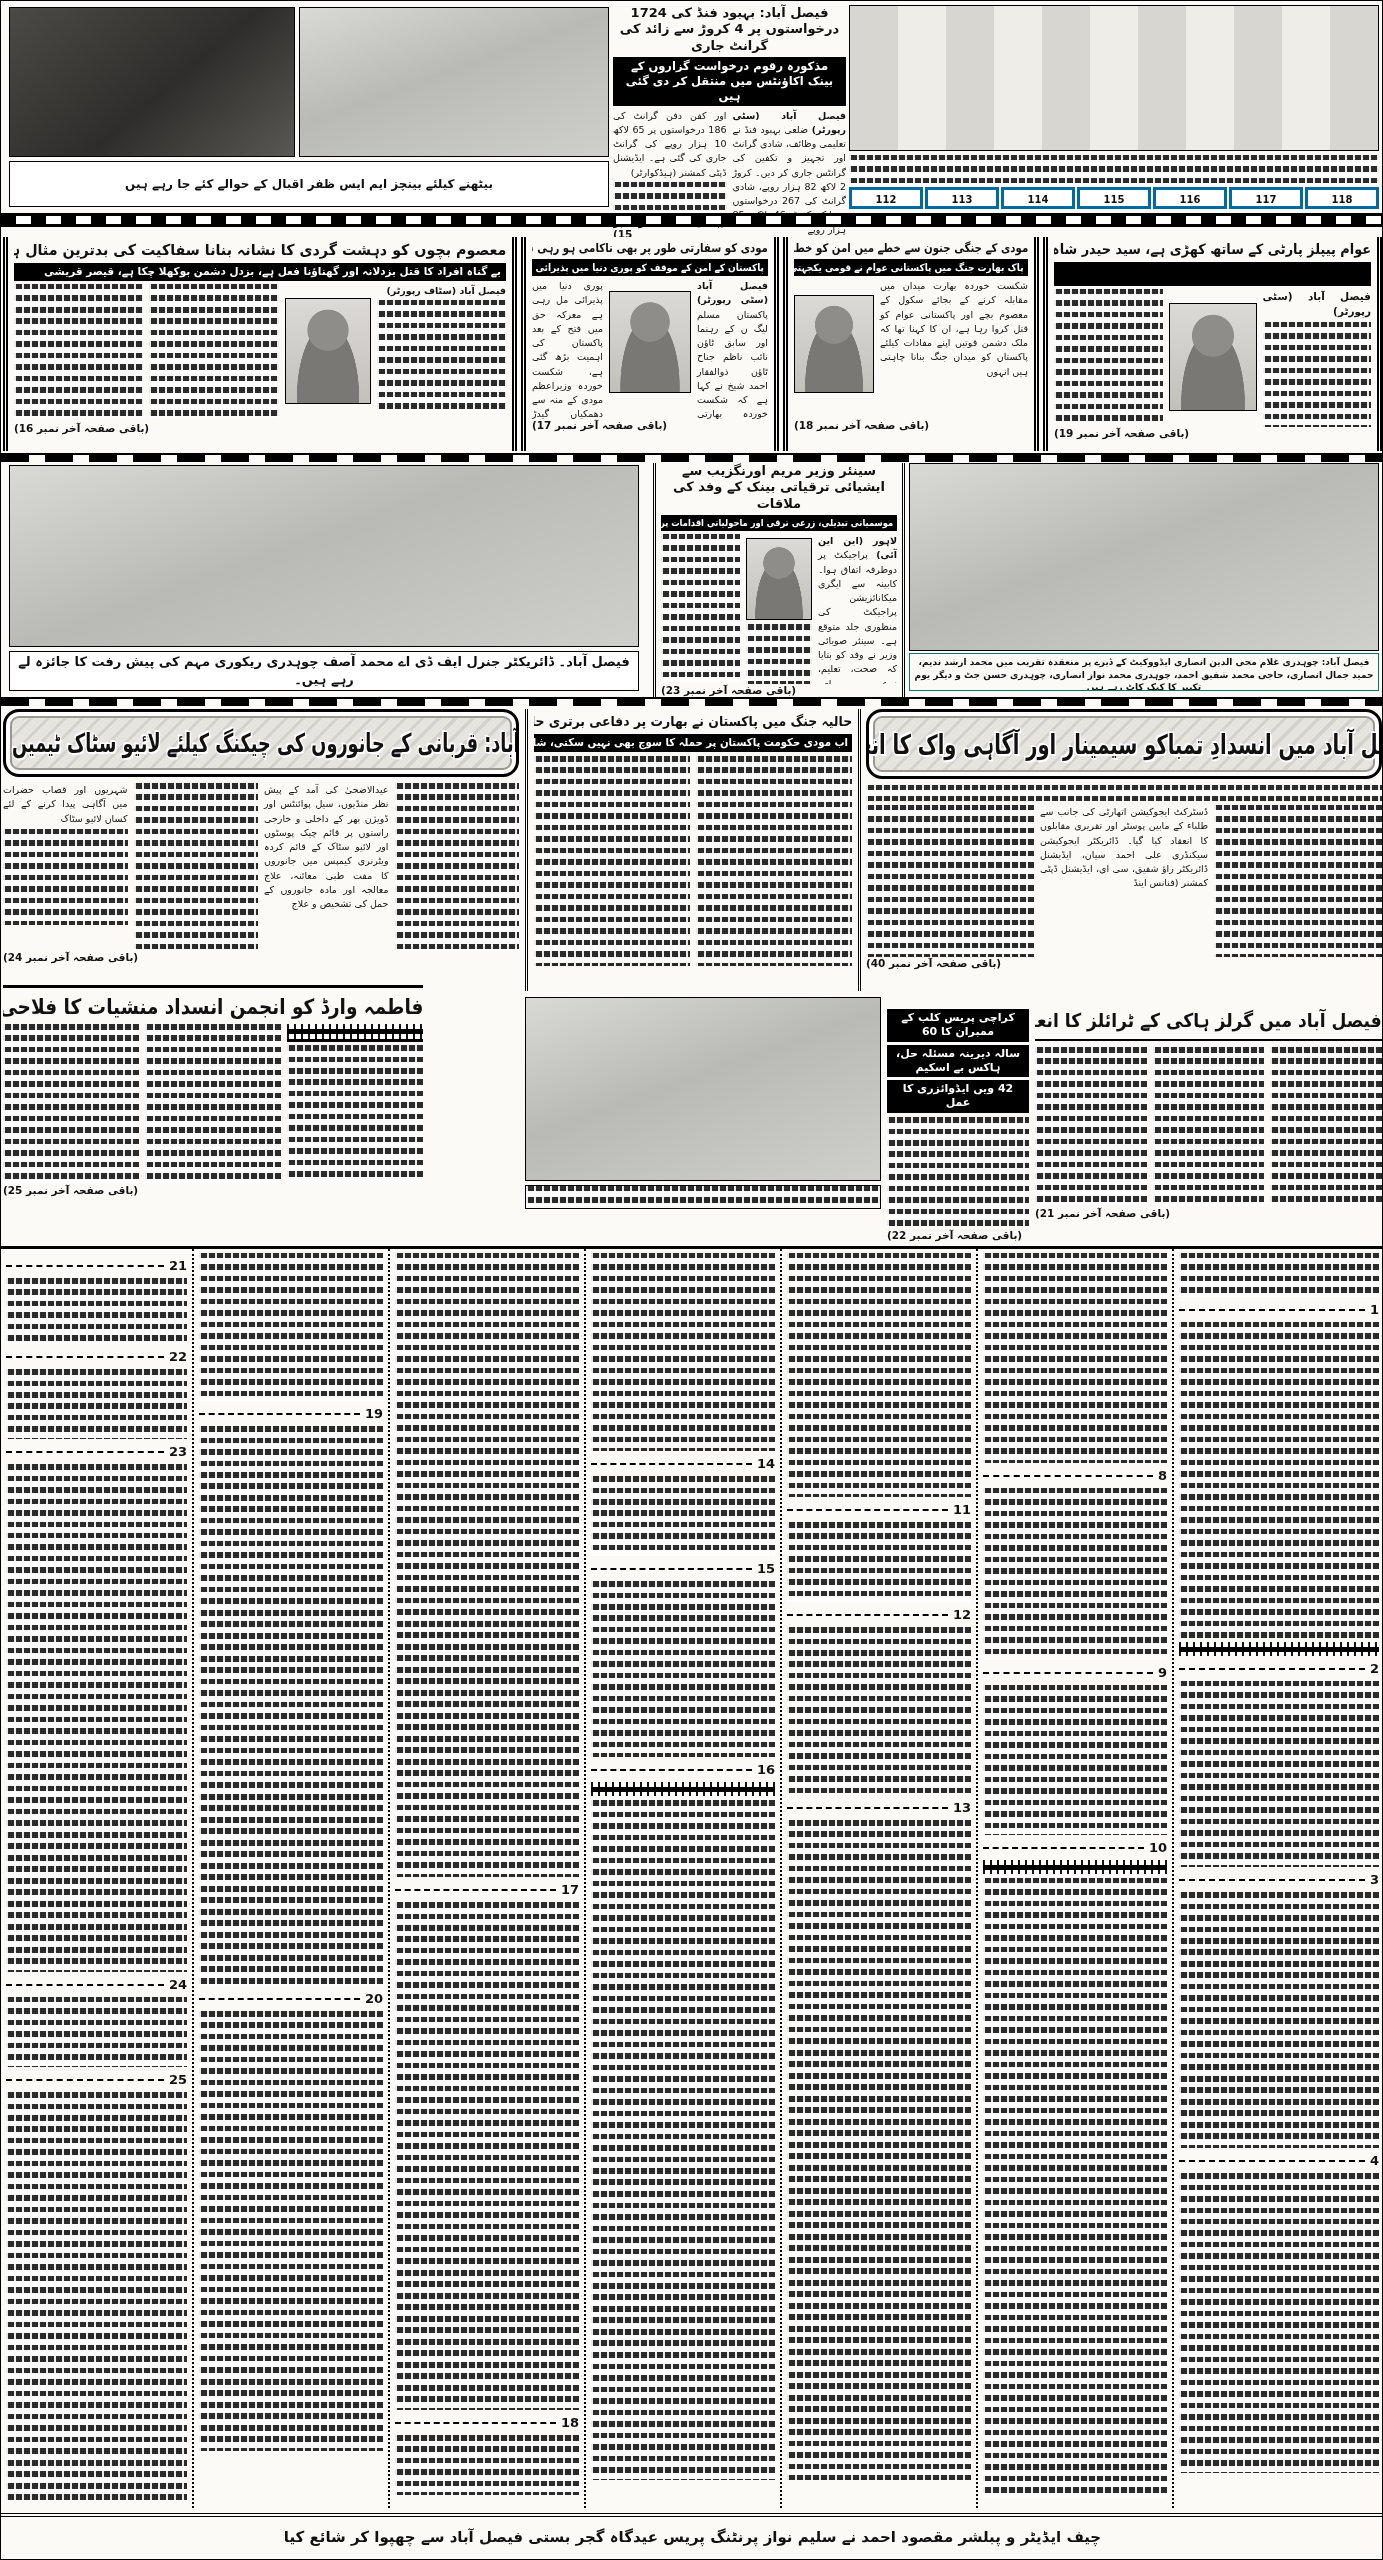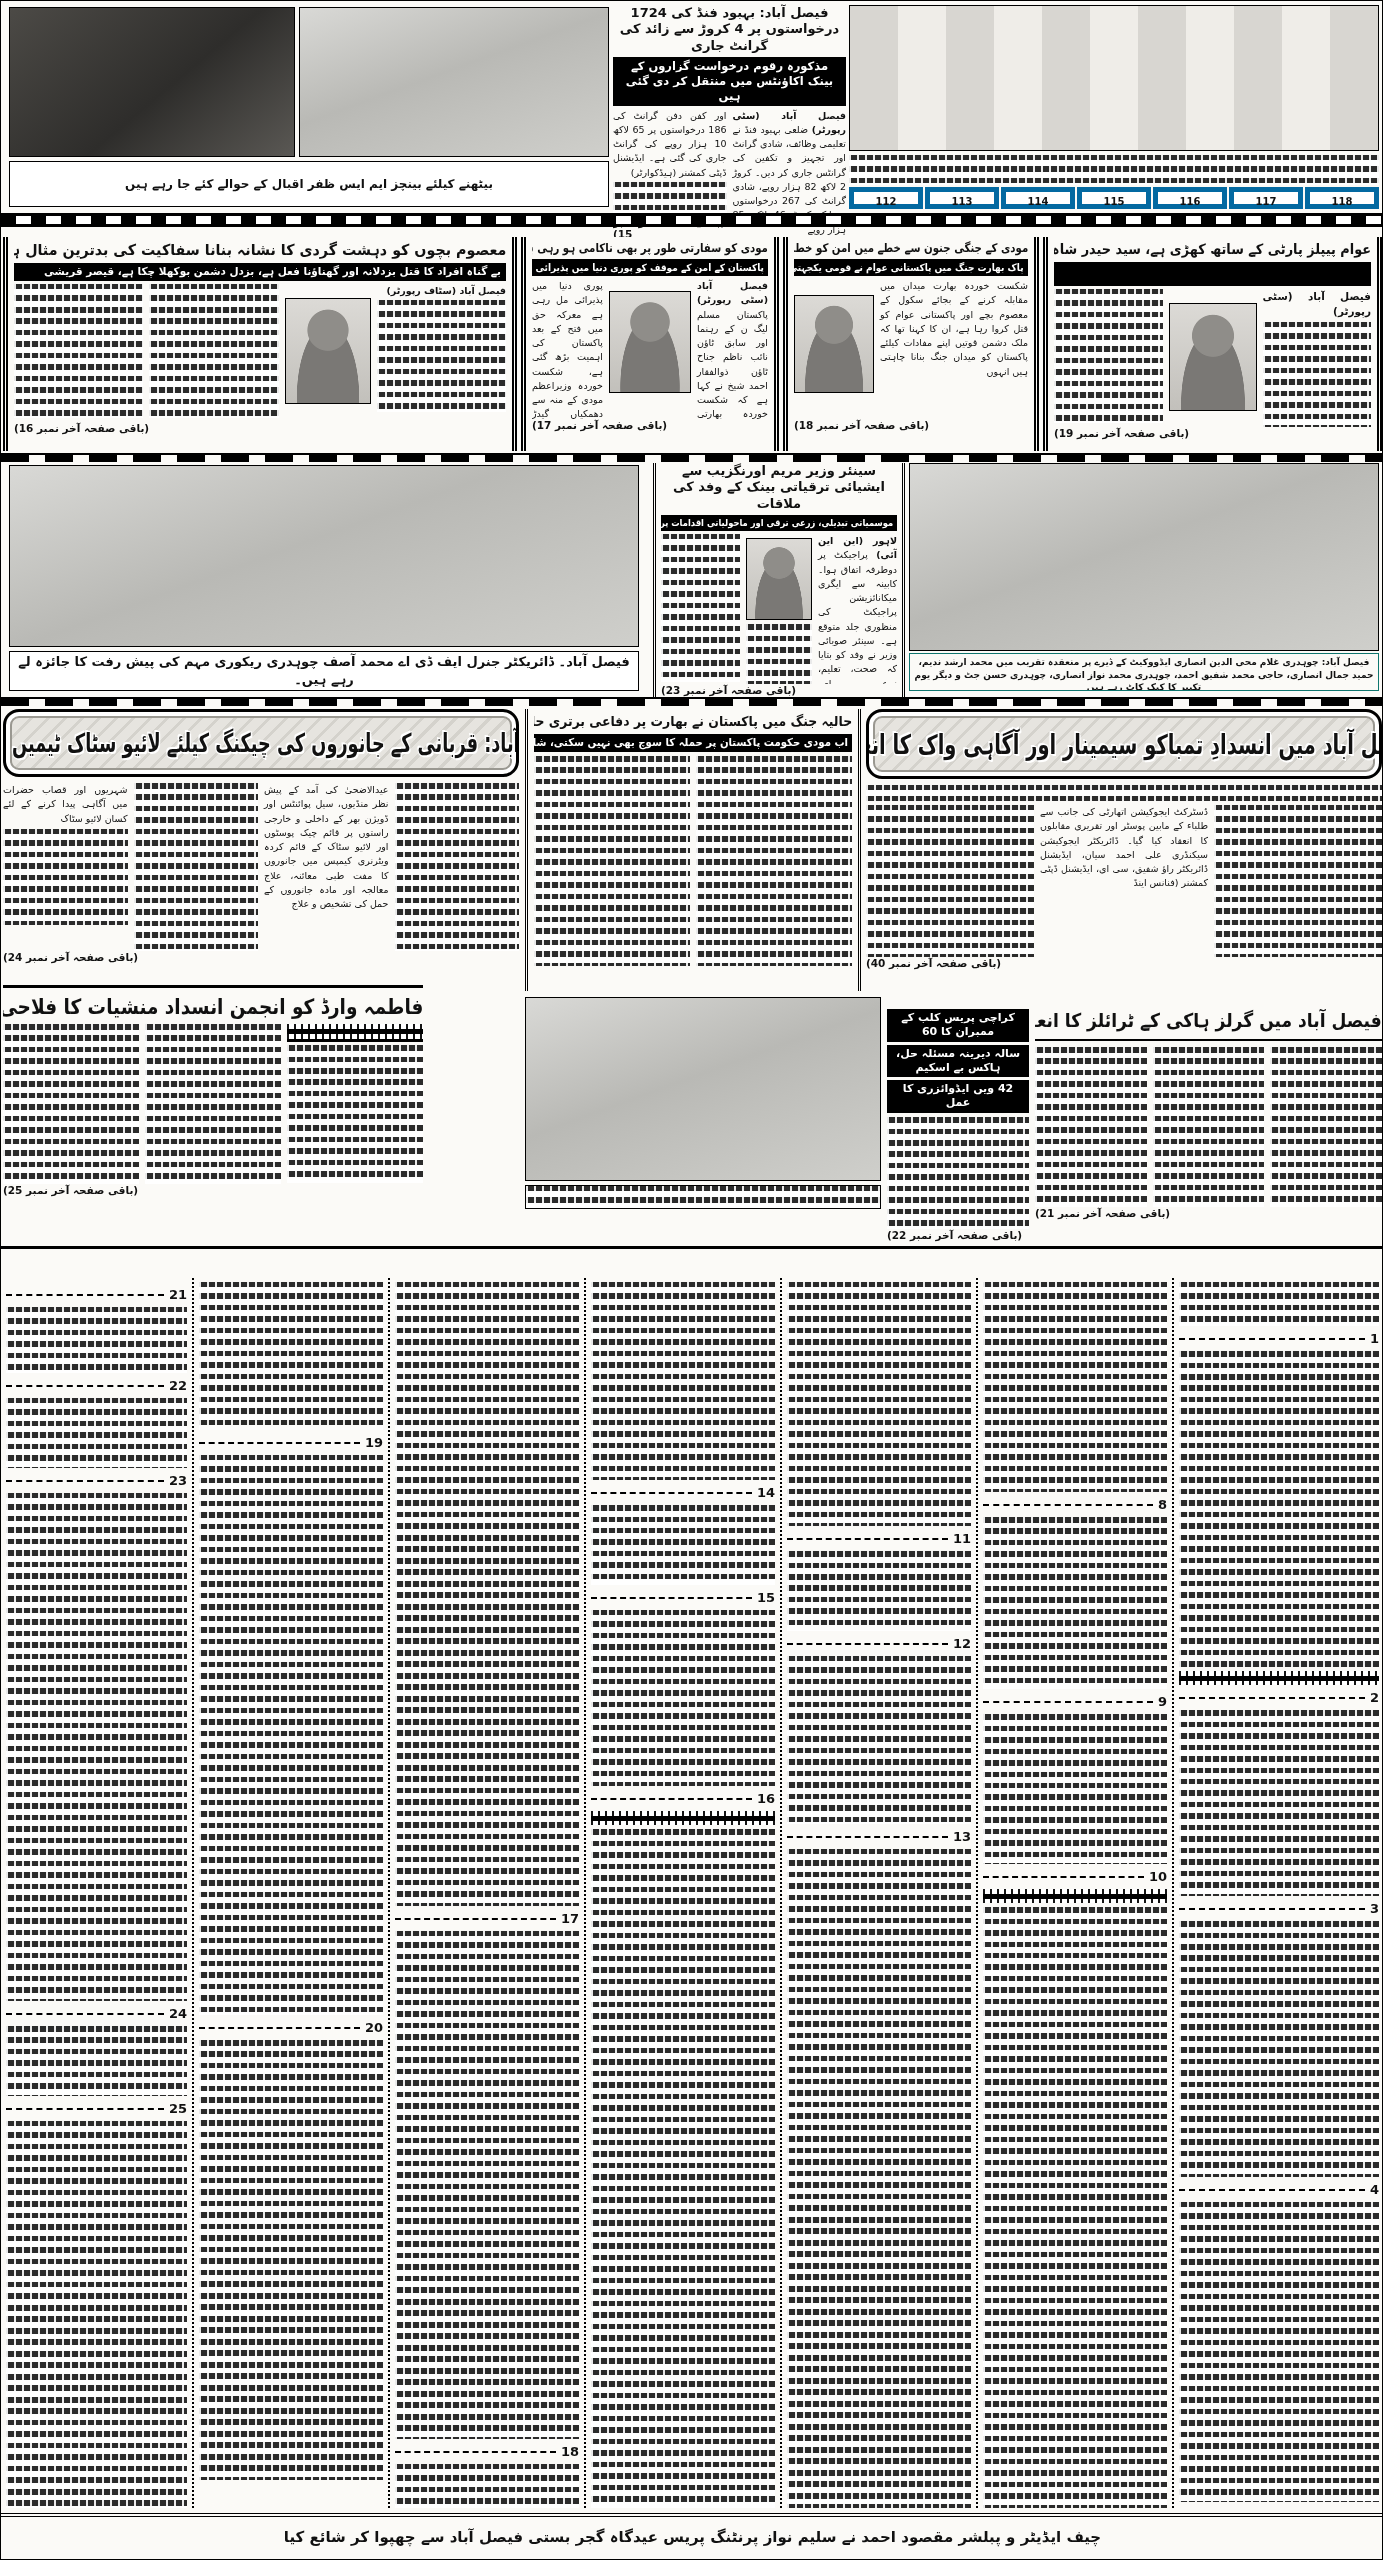--- a/index.html
+++ b/index.html
@@ -42,26 +42,26 @@
   .cols>div{flex:1;}
   .box{border-right:5px double #000;border-left:5px double #000;padding:4px 6px;}
   .ornate{border:3px solid #000;border-radius:16px;
           box-shadow:inset 0 0 0 4px #fff,inset 0 0 0 6px #9a9891;
           background:repeating-linear-gradient(135deg,#e6e4df 0 9px,#d4d2cc 9px 12px);
           display:flex;align-items:center;justify-content:center;overflow:hidden;}
   .ornate span{font-weight:900;white-space:nowrap;
           text-shadow:-1px -1px 0 #fff,1px -1px 0 #fff,-1px 1px 0 #fff,1px 1px 0 #fff,2px 2px 0 #fff,-2px -2px 0 #fff,0 0 4px #fff;}
   
   .ads{display:flex;border-top:3px solid #000;}
-  .ad-col{border-left:2px dotted #000;padding:4px 5px;box-sizing:border-box;margin-top:29px;}
+  .ad-col{border-left:2px dotted #000;padding:4px 5px;box-sizing:border-box;}
   .ad-col:last-child{border-left:none;}
   .ad-sep{display:flex;align-items:center;gap:5px;margin:5px 0;font-weight:bold;font-size:13px;}
   .ad-sep::after{content:"";flex:1;border-bottom:2px dashed #000;}
   .num-strip{display:flex;gap:2px;}
-  .num-strip>div{flex:1;border:5px solid #0369a1;font-size:10px;font-weight:bold;
+  .num-strip>div{flex:1;border:3px solid #0369a1;font-size:10px;font-weight:bold;
                  text-align:center;line-height:20px;background:#fff;}
   .sq{display:inline-block;transform-origin:center right;}
 </style>
 </head>
 <body>
 
 <div class="page">
 
   <div class="abs photo-dark" style="left:8px;top:6px;width:286px;height:150px;"></div>
   <div class="abs photo" style="left:298px;top:6px;width:310px;height:150px;"></div>

